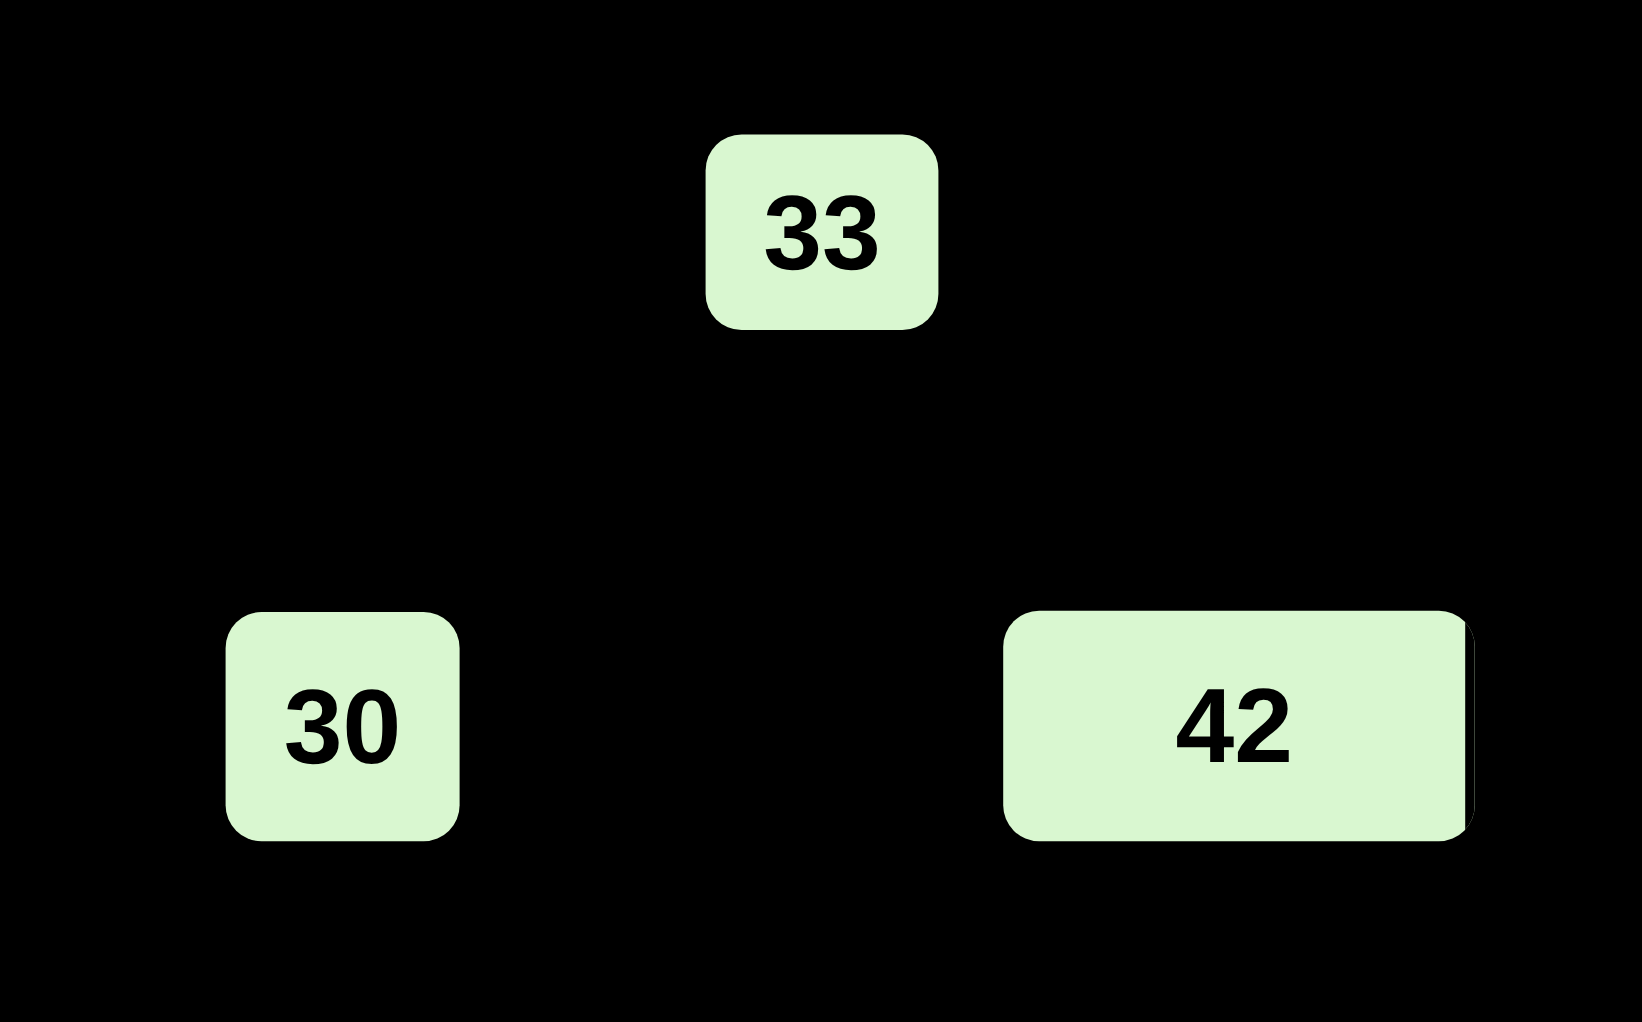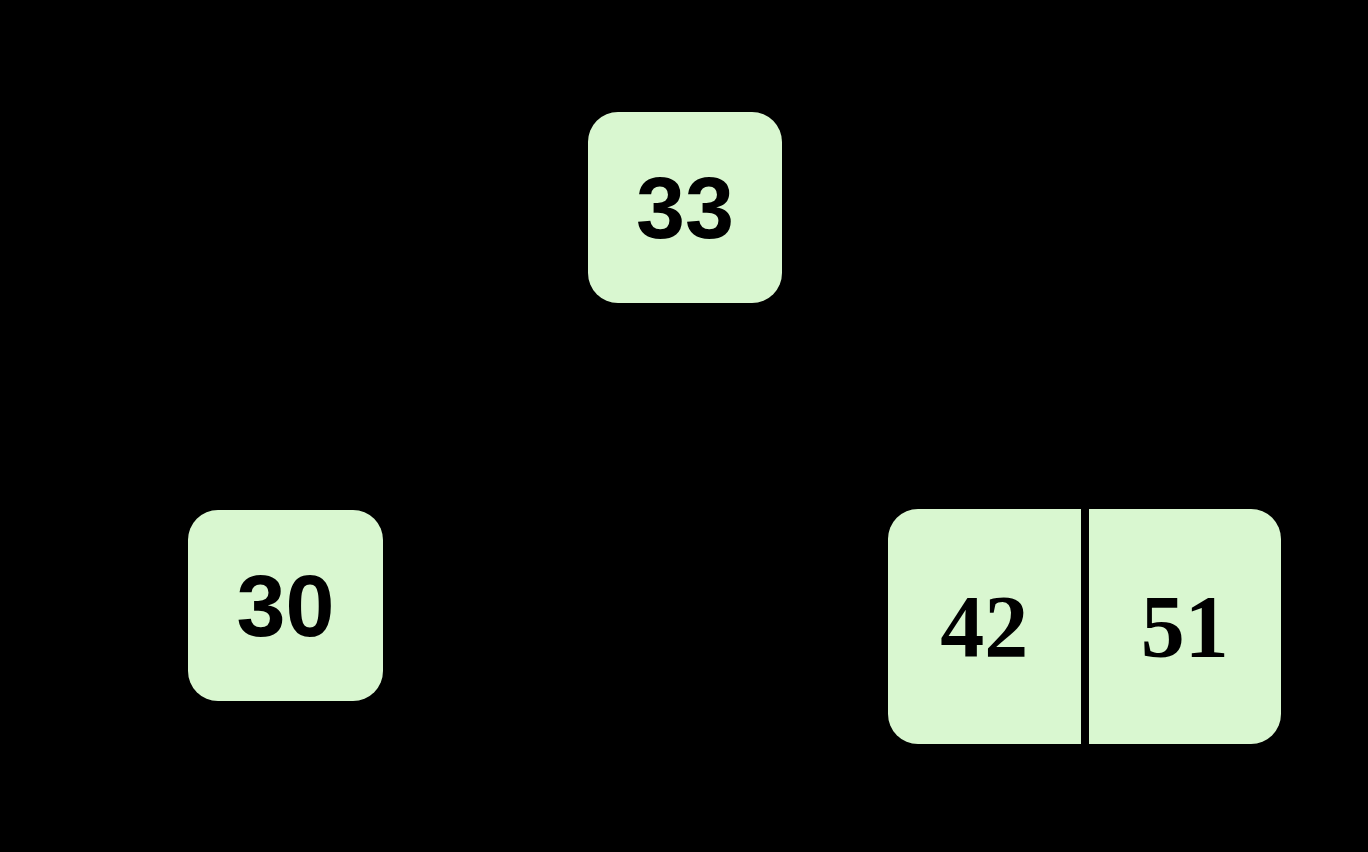--- a/index.html
+++ b/index.html
@@ -40,36 +40,35 @@
     align-items: center;
     justify-content: center;
     height: 100%;
   }
   .node .key-divider {
     flex: 0 0 8px;
     width: 8px;
     height: 100%;
     background: var(--divider, #000000);
   }
-  #node-root  { left: 588px; top: 112px; width: 194px; height: 191px; }
+  #node-root  { left: 588px; top: 112px; width: 194px; height: 163px; }
   #node-left  { left: 188px; top: 510px; width: 195px; height: 191px; }
-  #node-right { left: 888px; top: 509px; width: 393px; height: 235px; font-family: Liberation Serif, serif; }
+  #node-right { left: 836px; top: 509px; width: 393px; height: 192px; }
 </style>
 </head>
 <body>
 
 <div class="canvas">
 
   <div class="node" id="node-root">
     <div class="key-cell">33</div>
   </div>
 
   <div class="node" id="node-left">
     <div class="key-cell">30</div>
   </div>
 
   <div class="node" id="node-right">
     <div class="key-cell">42</div>
     <div class="key-divider"></div>
-    <div class="key-cell">51</div>
   </div>
 
 </div>
 
 </body></html>

